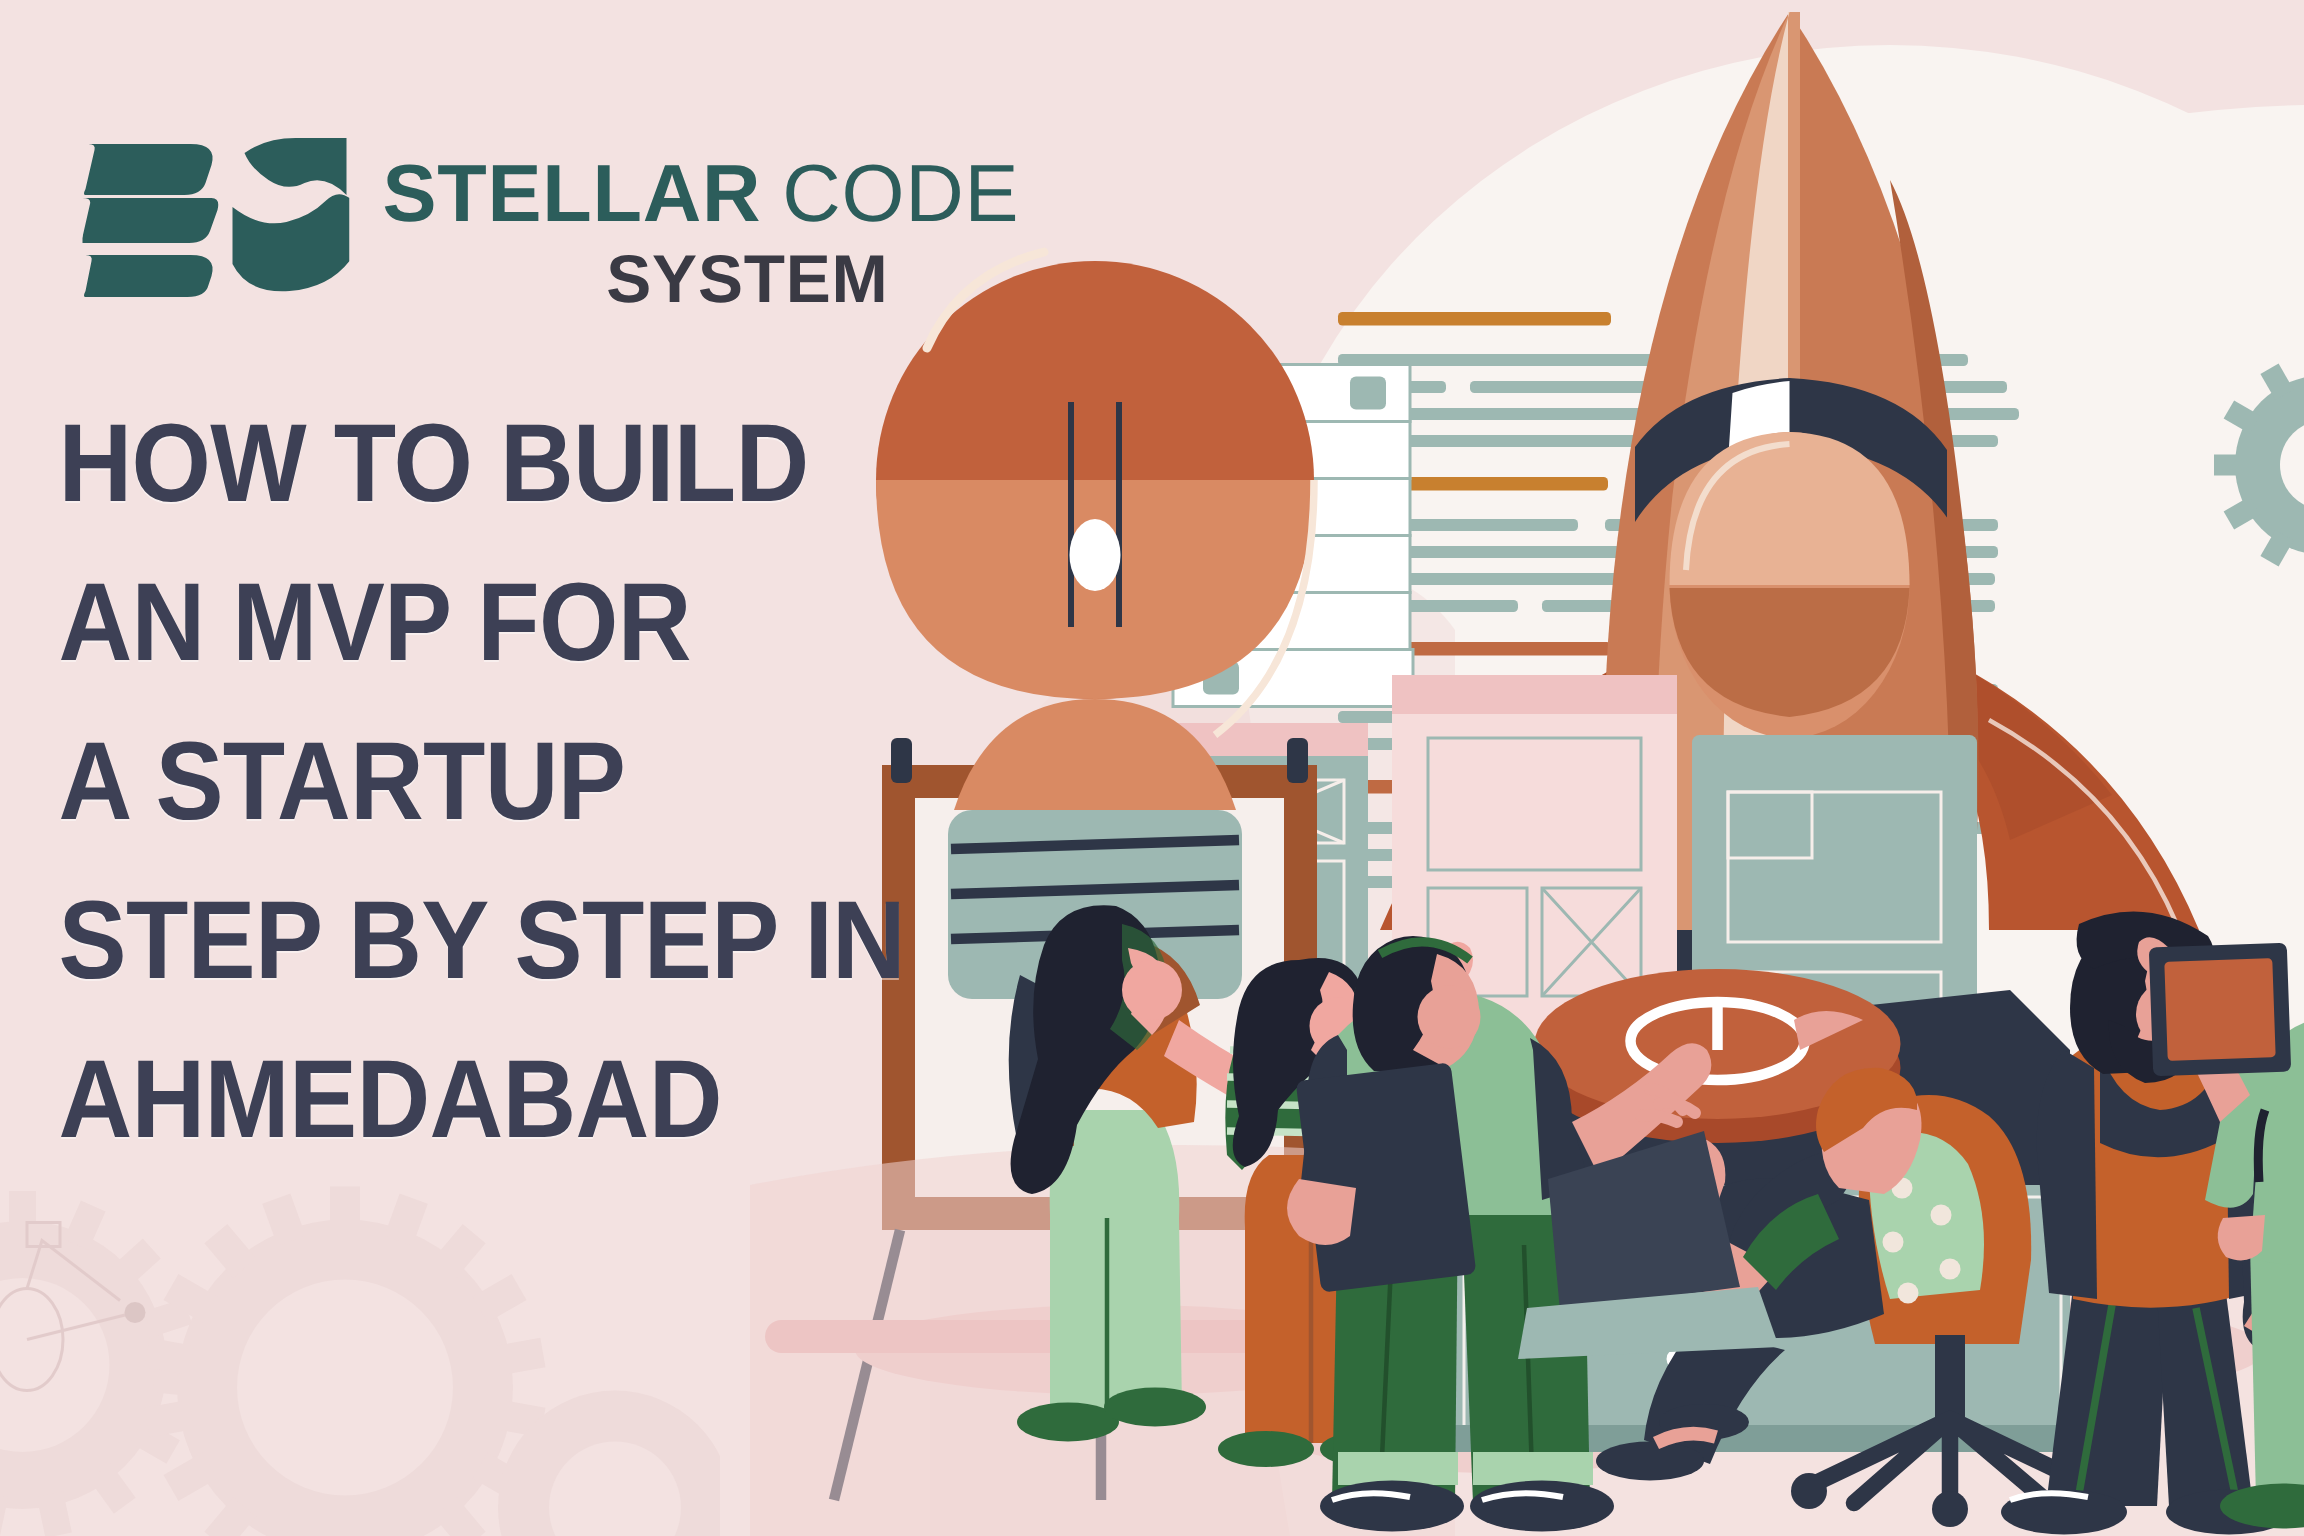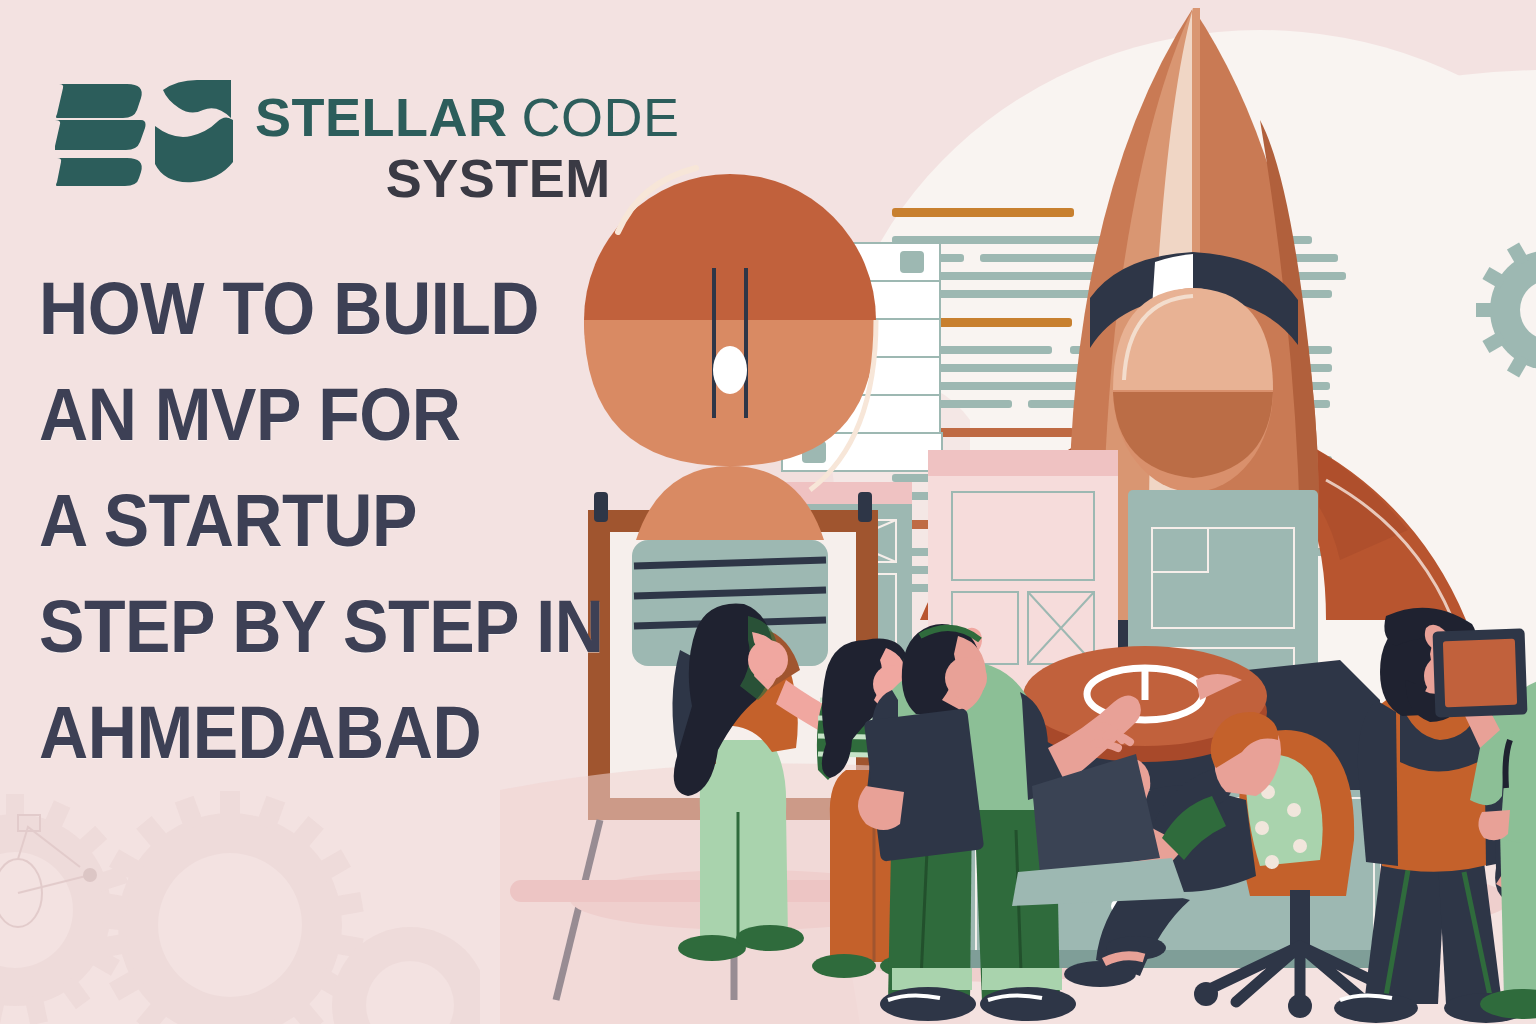--- a/index.html
+++ b/index.html
@@ -20,34 +20,34 @@
   .wm { position:absolute; opacity:.38; }
 
   
   #illus {
     position:absolute; left:500px; top:0; width:1036px; height:1024px;
     overflow:hidden;
   }
 
   
   #logo-row {
-    position:absolute; left:55px; top:78px;
+    position:absolute; left:55px; top:90px;
     display:flex; align-items:flex-start; gap:22px;
   }
   #logo-mark { width:178px; height:108px; flex:0 0 auto; }
   #logo-words { padding-top:12px; }
   .logo-line1 {
     font-size:54px; font-weight:bold; letter-spacing:.5px;
     line-height:1; white-space:nowrap;
     font-family:"Liberation Sans", sans-serif;
   }
   .lw-stellar { color:#2c5d5b; font-weight:bold; }
   .lw-code    { color:#2c5d5b; font-weight:normal; margin-left:14px; }
   .logo-line2 {
-    font-size:54px; font-weight:bold; color:#3a3a44;
+    font-size:45px; font-weight:bold; color:#3a3a44;
     letter-spacing:.5px; line-height:1.05; text-align:center;
     margin-top:6px; padding-left:62px;
   }
 
   
   #headline {
     position:absolute; left:39px; top:272px; width:560px;
     z-index:6;
   }
   #headline .hl {

